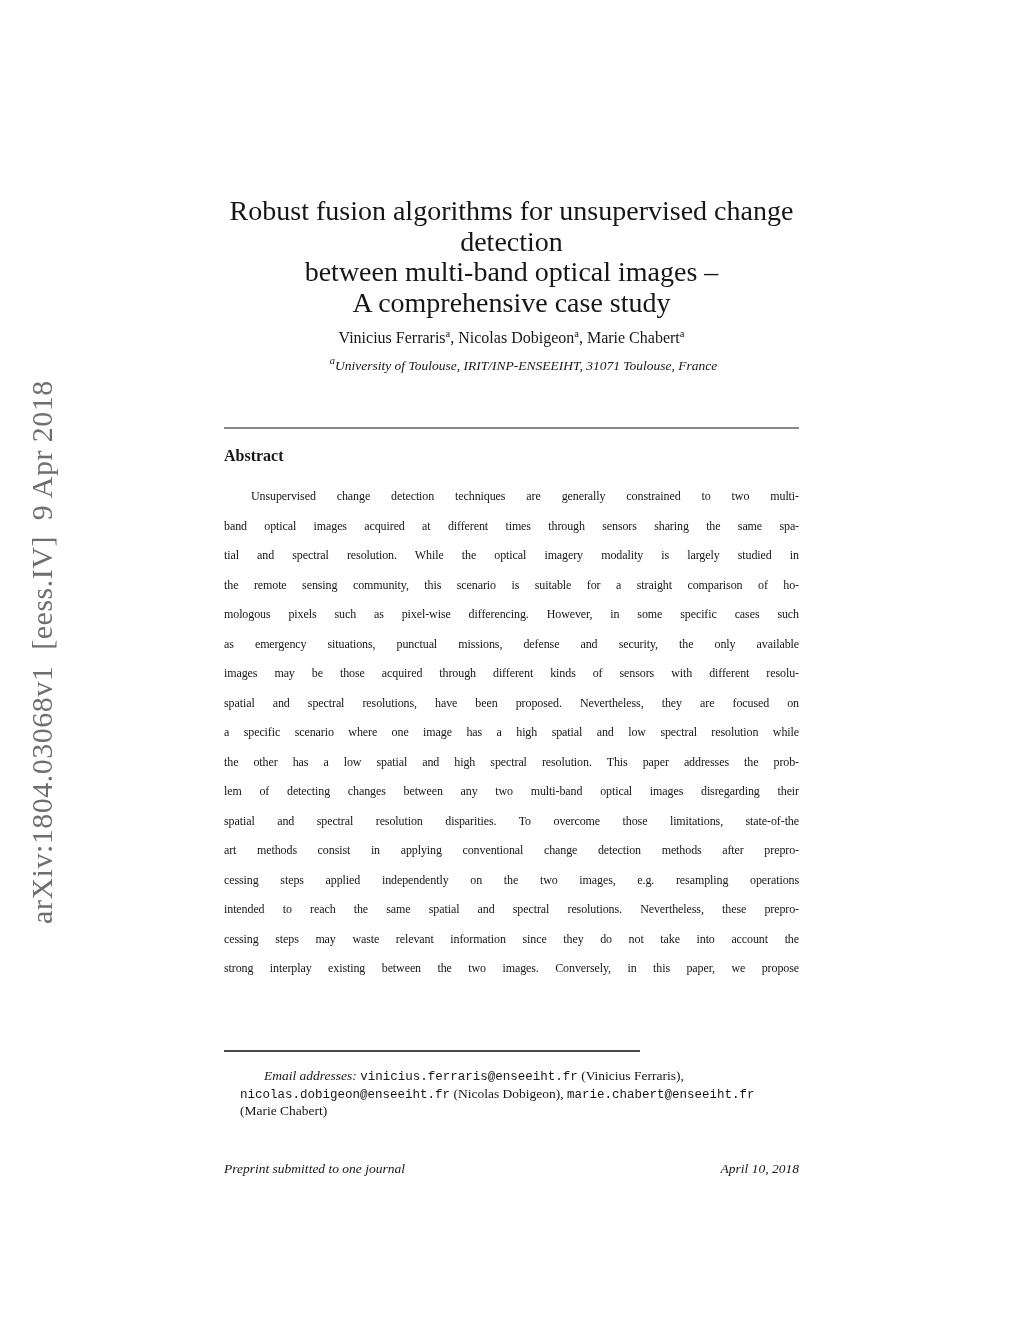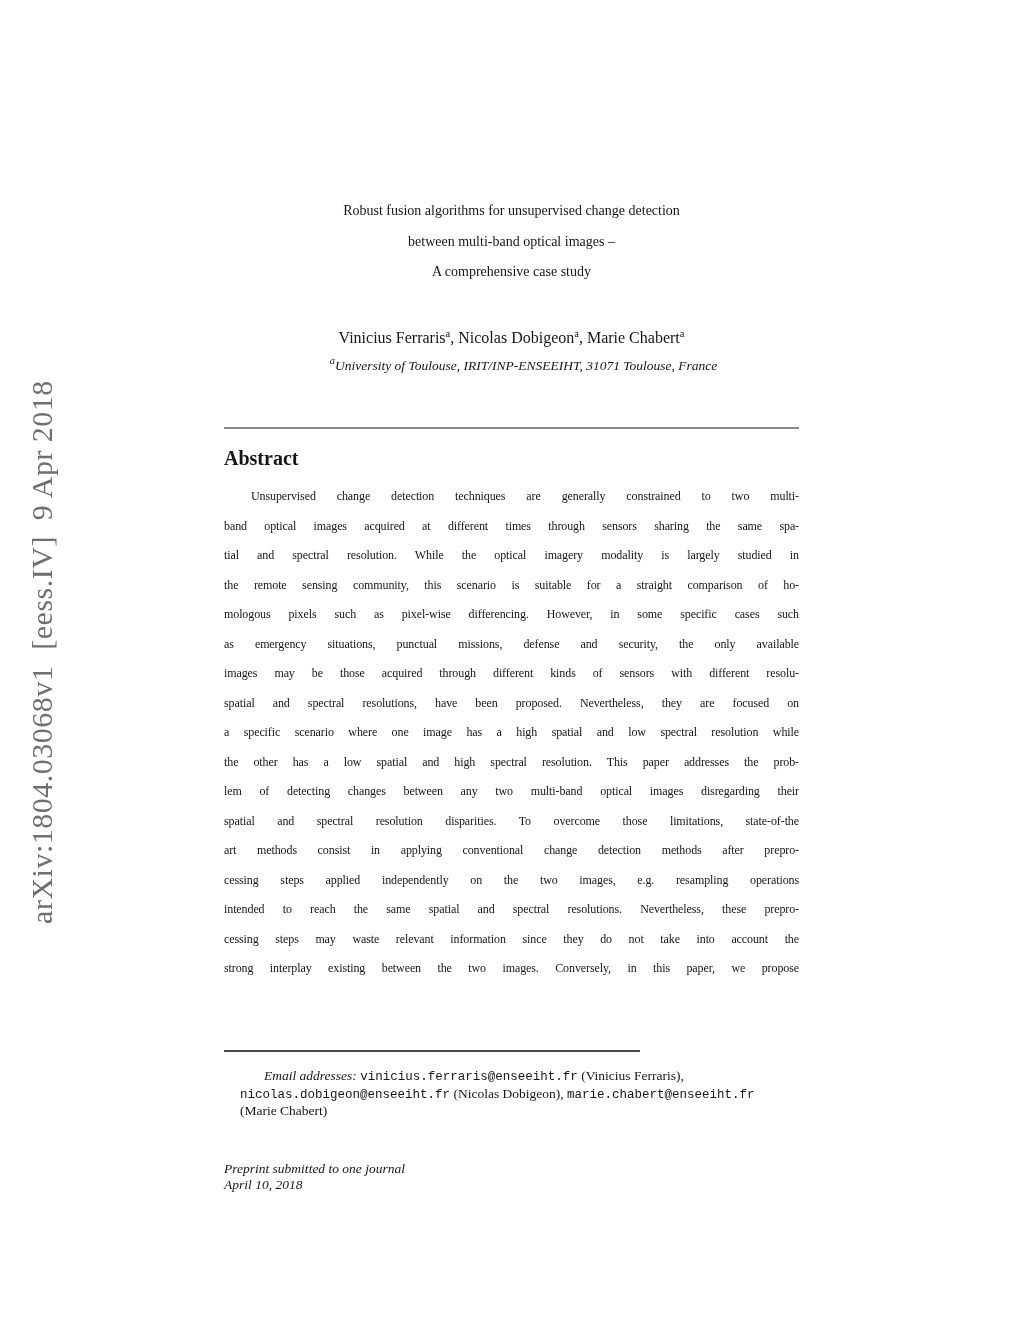--- a/index.html
+++ b/index.html
@@ -22,21 +22,21 @@
     font-size: 30px;
     letter-spacing: 0.5px;
     color: #6f6f6f;
   }
   .title {
     position: absolute;
     top: 196px;
     left: 224px;
     width: 575px;
     margin: 0;
-    font-size: 14px;
+    font-size: 28px;
     font-weight: normal;
     line-height: 30.5px;
     text-align: center;
   }
   .authors {
     position: absolute;
     top: 328px;
     left: 224px;
     width: 575px;
     font-size: 16px;
@@ -57,21 +57,21 @@
     top: 427px;
     left: 224px;
     width: 575px;
     height: 2px;
     background: #888888;
   }
   .abstract-heading {
     position: absolute;
     top: 447px;
     left: 224px;
-    font-size: 20px;
+    font-size: 16px;
     font-weight: bold;
   }
   .abstract {
     position: absolute;
     top: 482px;
     left: 224px;
     width: 575px;
     font-size: 12px;
     letter-spacing: -0.1px;
     word-spacing: -0.5px;
@@ -111,21 +111,20 @@
   }
   .footer {
     position: absolute;
     top: 1161px;
     left: 224px;
     width: 575px;
     display: flex;
     justify-content: space-between;
     font-size: 13.5px;
     font-style: italic;
-    flex-direction: column;
   }
 </style>
 </head>
 <body>
 
 <div class="page">
 
   <div class="watermark">arXiv:1804.03068v1  [eess.IV]  9 Apr 2018</div>
 
   <h1 class="title">

